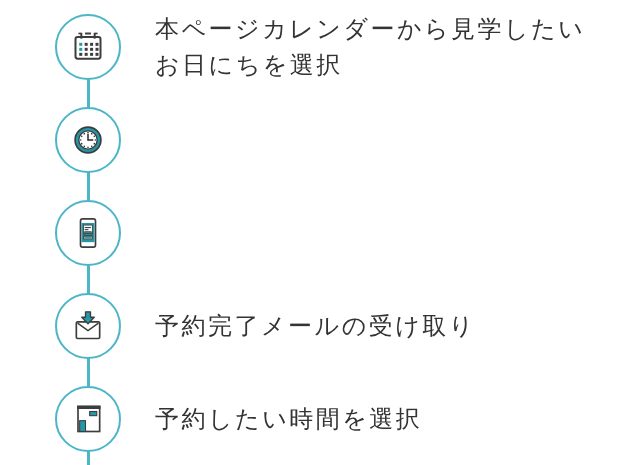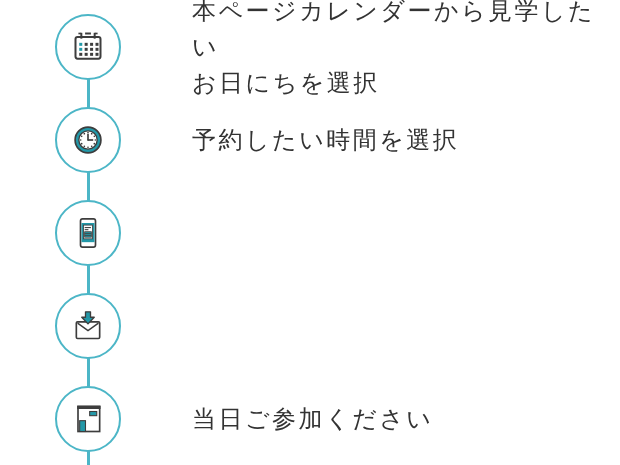--- a/index.html
+++ b/index.html
@@ -22,21 +22,20 @@
     width: 3px;
     background: #4cb6c7;
     z-index: 0;
   }
   .step {
     position: relative;
     display: flex;
     align-items: center;
     height: 93px;
     z-index: 1;
-    gap: 37px;
   }
   .step-marker {
     width: 155px;
     flex: none;
   }
   .step-circle {
     box-sizing: border-box;
     width: 66px;
     height: 66px;
     margin-left: 55px;
@@ -112,21 +111,20 @@
           <circle cx="16.4" cy="19.6" r="1" fill="#3d3d3d"></circle>
           <circle cx="19.6" cy="16.4" r="1" fill="#3d3d3d"></circle>
           <circle cx="24" cy="15.2" r="1" fill="#3d3d3d"></circle>
           <circle cx="28.4" cy="16.4" r="1" fill="#3d3d3d"></circle>
           <circle cx="31.6" cy="19.6" r="1" fill="#3d3d3d"></circle>
           <line x1="24" y1="24.5" x2="24" y2="16.8" stroke="#3d3d3d" stroke-width="2"></line>
           <line x1="23.5" y1="24" x2="30.2" y2="24" stroke="#3d3d3d" stroke-width="2"></line>
         </svg>
       </div>
     </div>
-    <div class="step-label">予約したい時間を選択</div>
   </div>
 
   <div class="step">
     <div class="step-marker">
       <div class="step-circle">
         <svg viewBox="0 0 48 48">
           <rect x="15" y="7" width="18" height="34" rx="2.5" fill="#ffffff" stroke="#3d3d3d" stroke-width="2"></rect>
           <rect x="16.2" y="12" width="15.6" height="23" fill="#2398a8"></rect>
           <rect x="18.5" y="14.5" width="11" height="16.5" fill="#ffffff" stroke="#3d3d3d" stroke-width="1"></rect>
           <line x1="20" y1="17.5" x2="27.5" y2="17.5" stroke="#3d3d3d" stroke-width="1.3"></line>
@@ -142,28 +140,29 @@
   <div class="step">
     <div class="step-marker">
       <div class="step-circle">
         <svg viewBox="0 0 48 48">
           <rect x="10" y="19" width="28" height="20" rx="1.5" fill="#ffffff" stroke="#3d3d3d" stroke-width="2"></rect>
           <polyline points="11.5,20.5 24,29.5 36.5,20.5" fill="none" stroke="#3d3d3d" stroke-width="1.8"></polyline>
           <path d="M21 7 h6 v6.5 h4.5 L24 21.5 16.5 13.5 h4.5 Z" fill="#2398a8" stroke="#3d3d3d" stroke-width="1.6" stroke-linejoin="round"></path>
         </svg>
       </div>
     </div>
+    <div class="step-label">予約完了メールの受け取り</div>
   </div>
 
   <div class="step">
     <div class="step-marker">
       <div class="step-circle">
         <svg viewBox="0 0 48 48">
           <rect x="12" y="9" width="26" height="30" fill="#ffffff" stroke="#3d3d3d" stroke-width="2"></rect>
           <rect x="11" y="8" width="28" height="4" fill="#3d3d3d"></rect>
           <rect x="26" y="15" width="8.5" height="5" fill="#2398a8" stroke="#3d3d3d" stroke-width="1.3"></rect>
           <rect x="14" y="26" width="7" height="13" fill="#2398a8" stroke="#3d3d3d" stroke-width="1.3"></rect>
         </svg>
       </div>
     </div>
-    <div class="step-label">当日ご参加ください</div>
+    <div class="step-label">予約したい時間を選択</div>
   </div>
 </div>
 
 </body></html>

